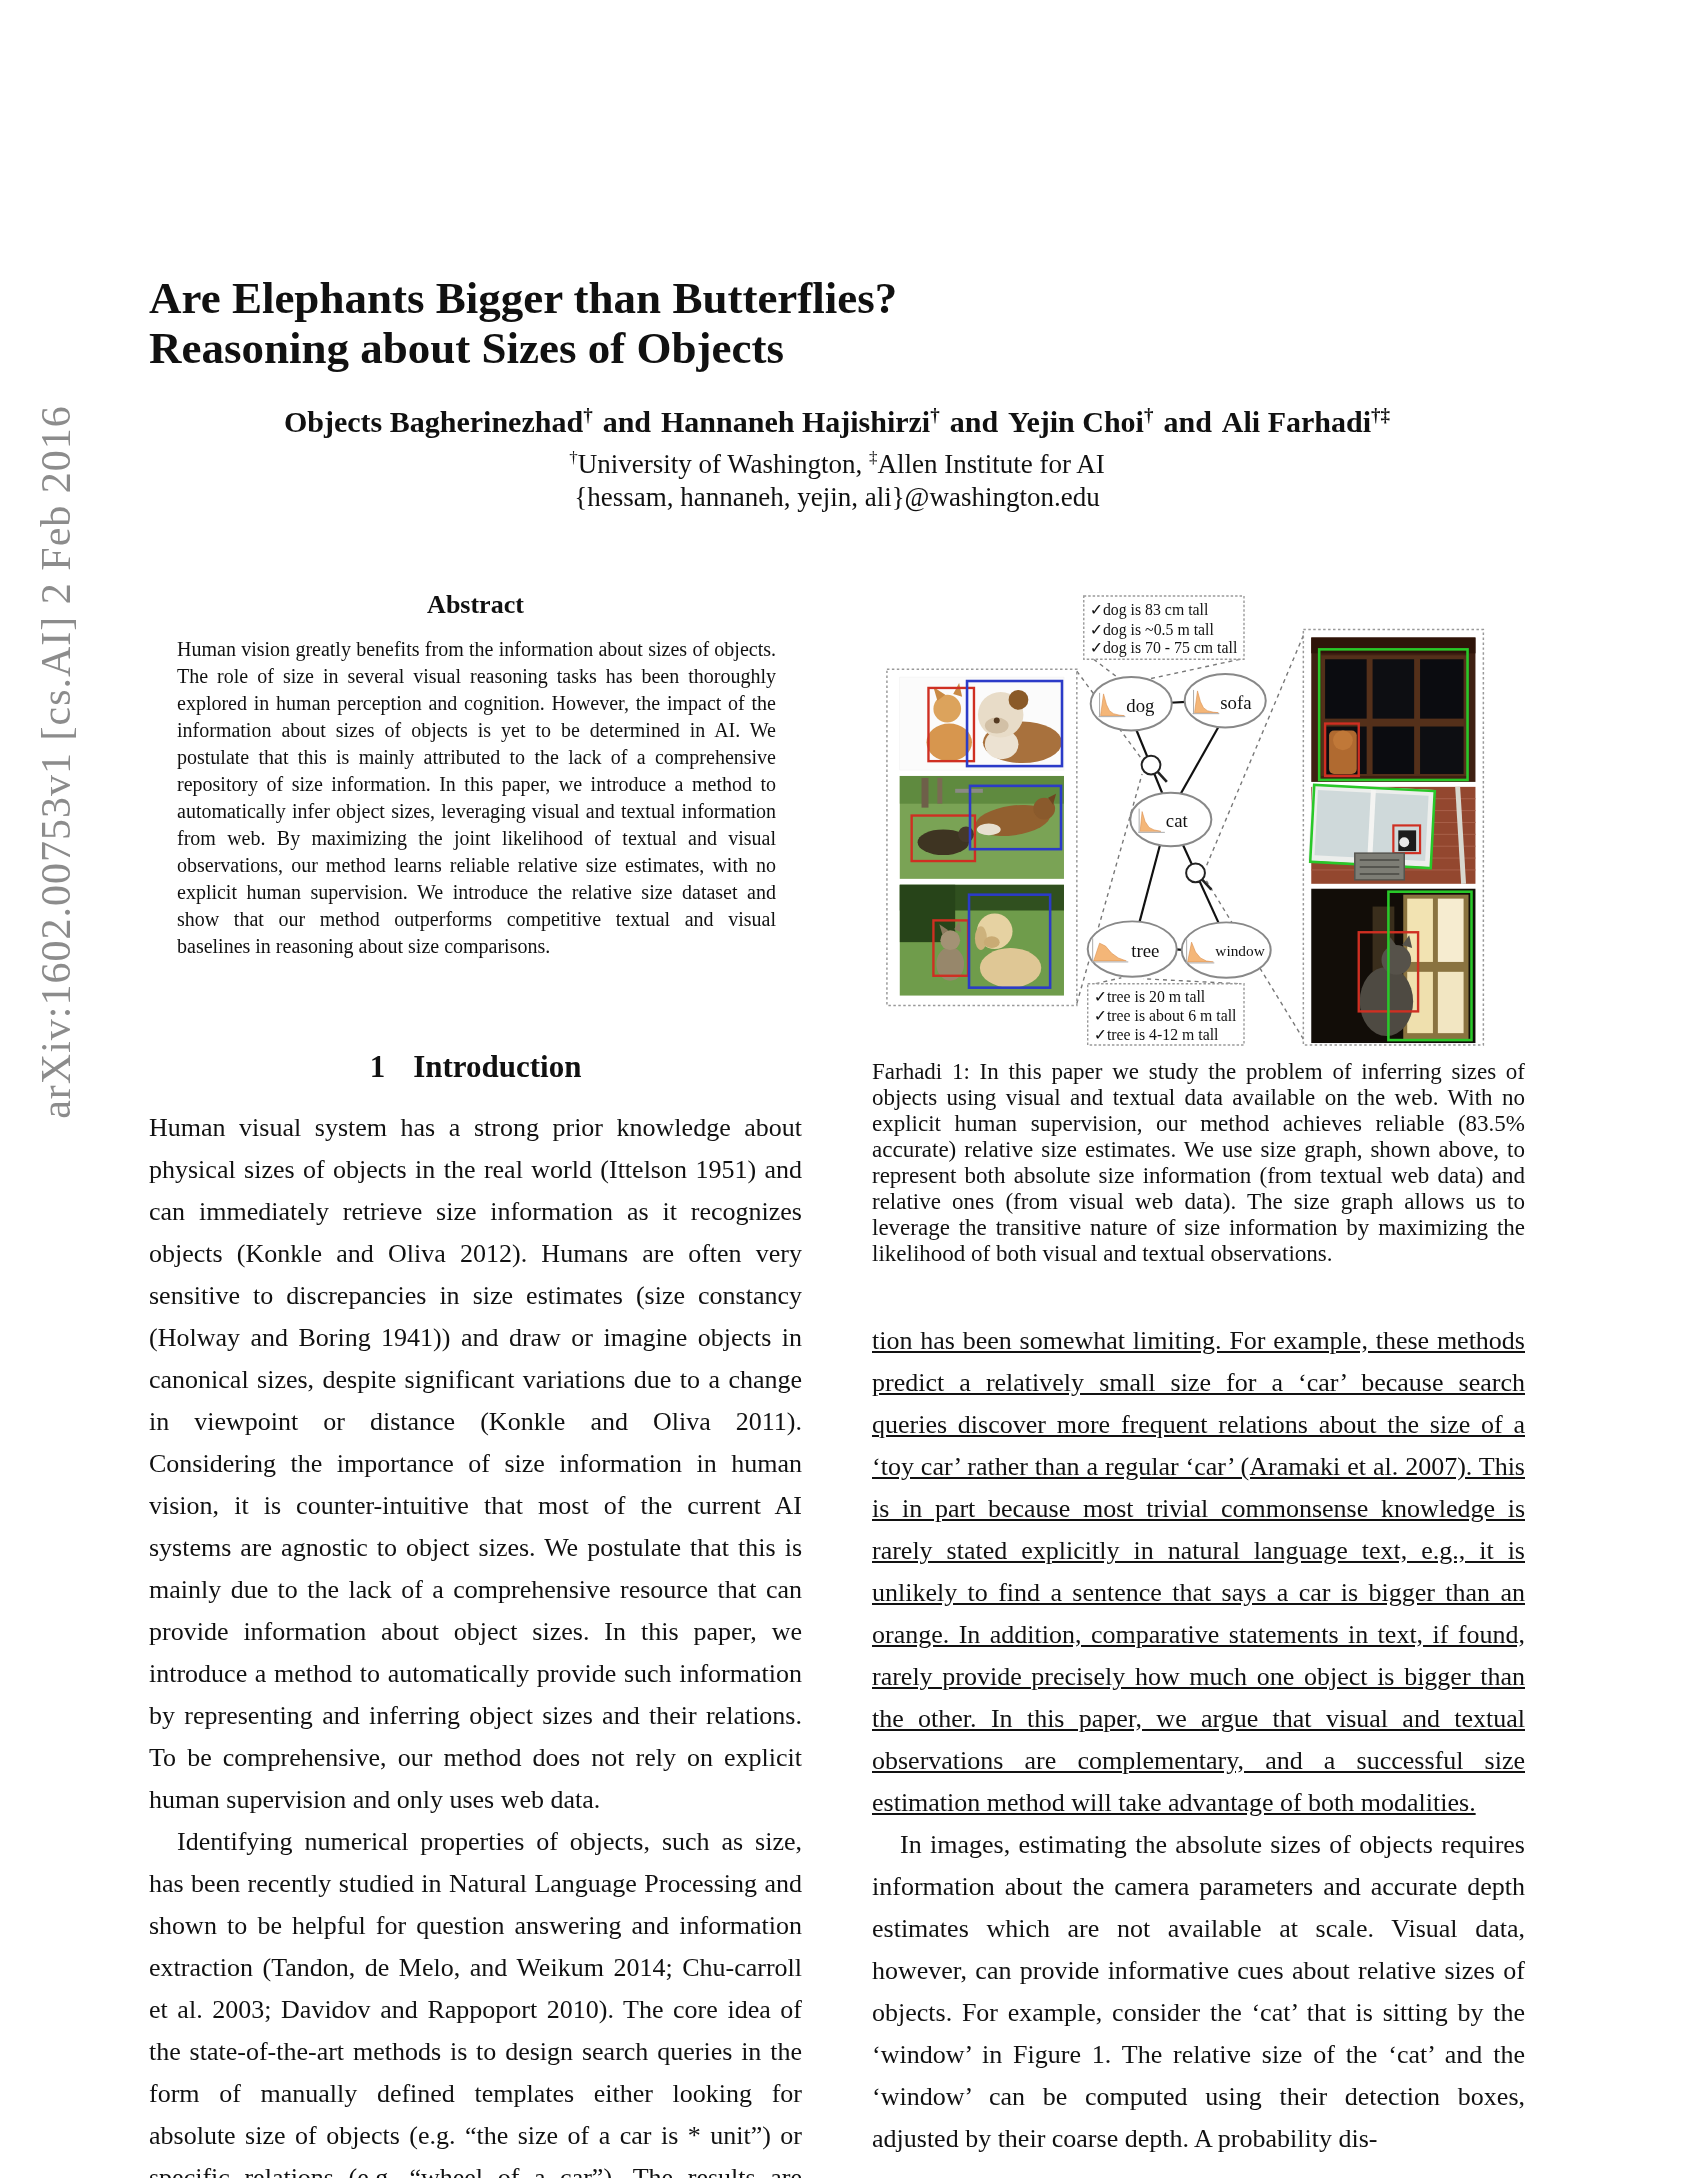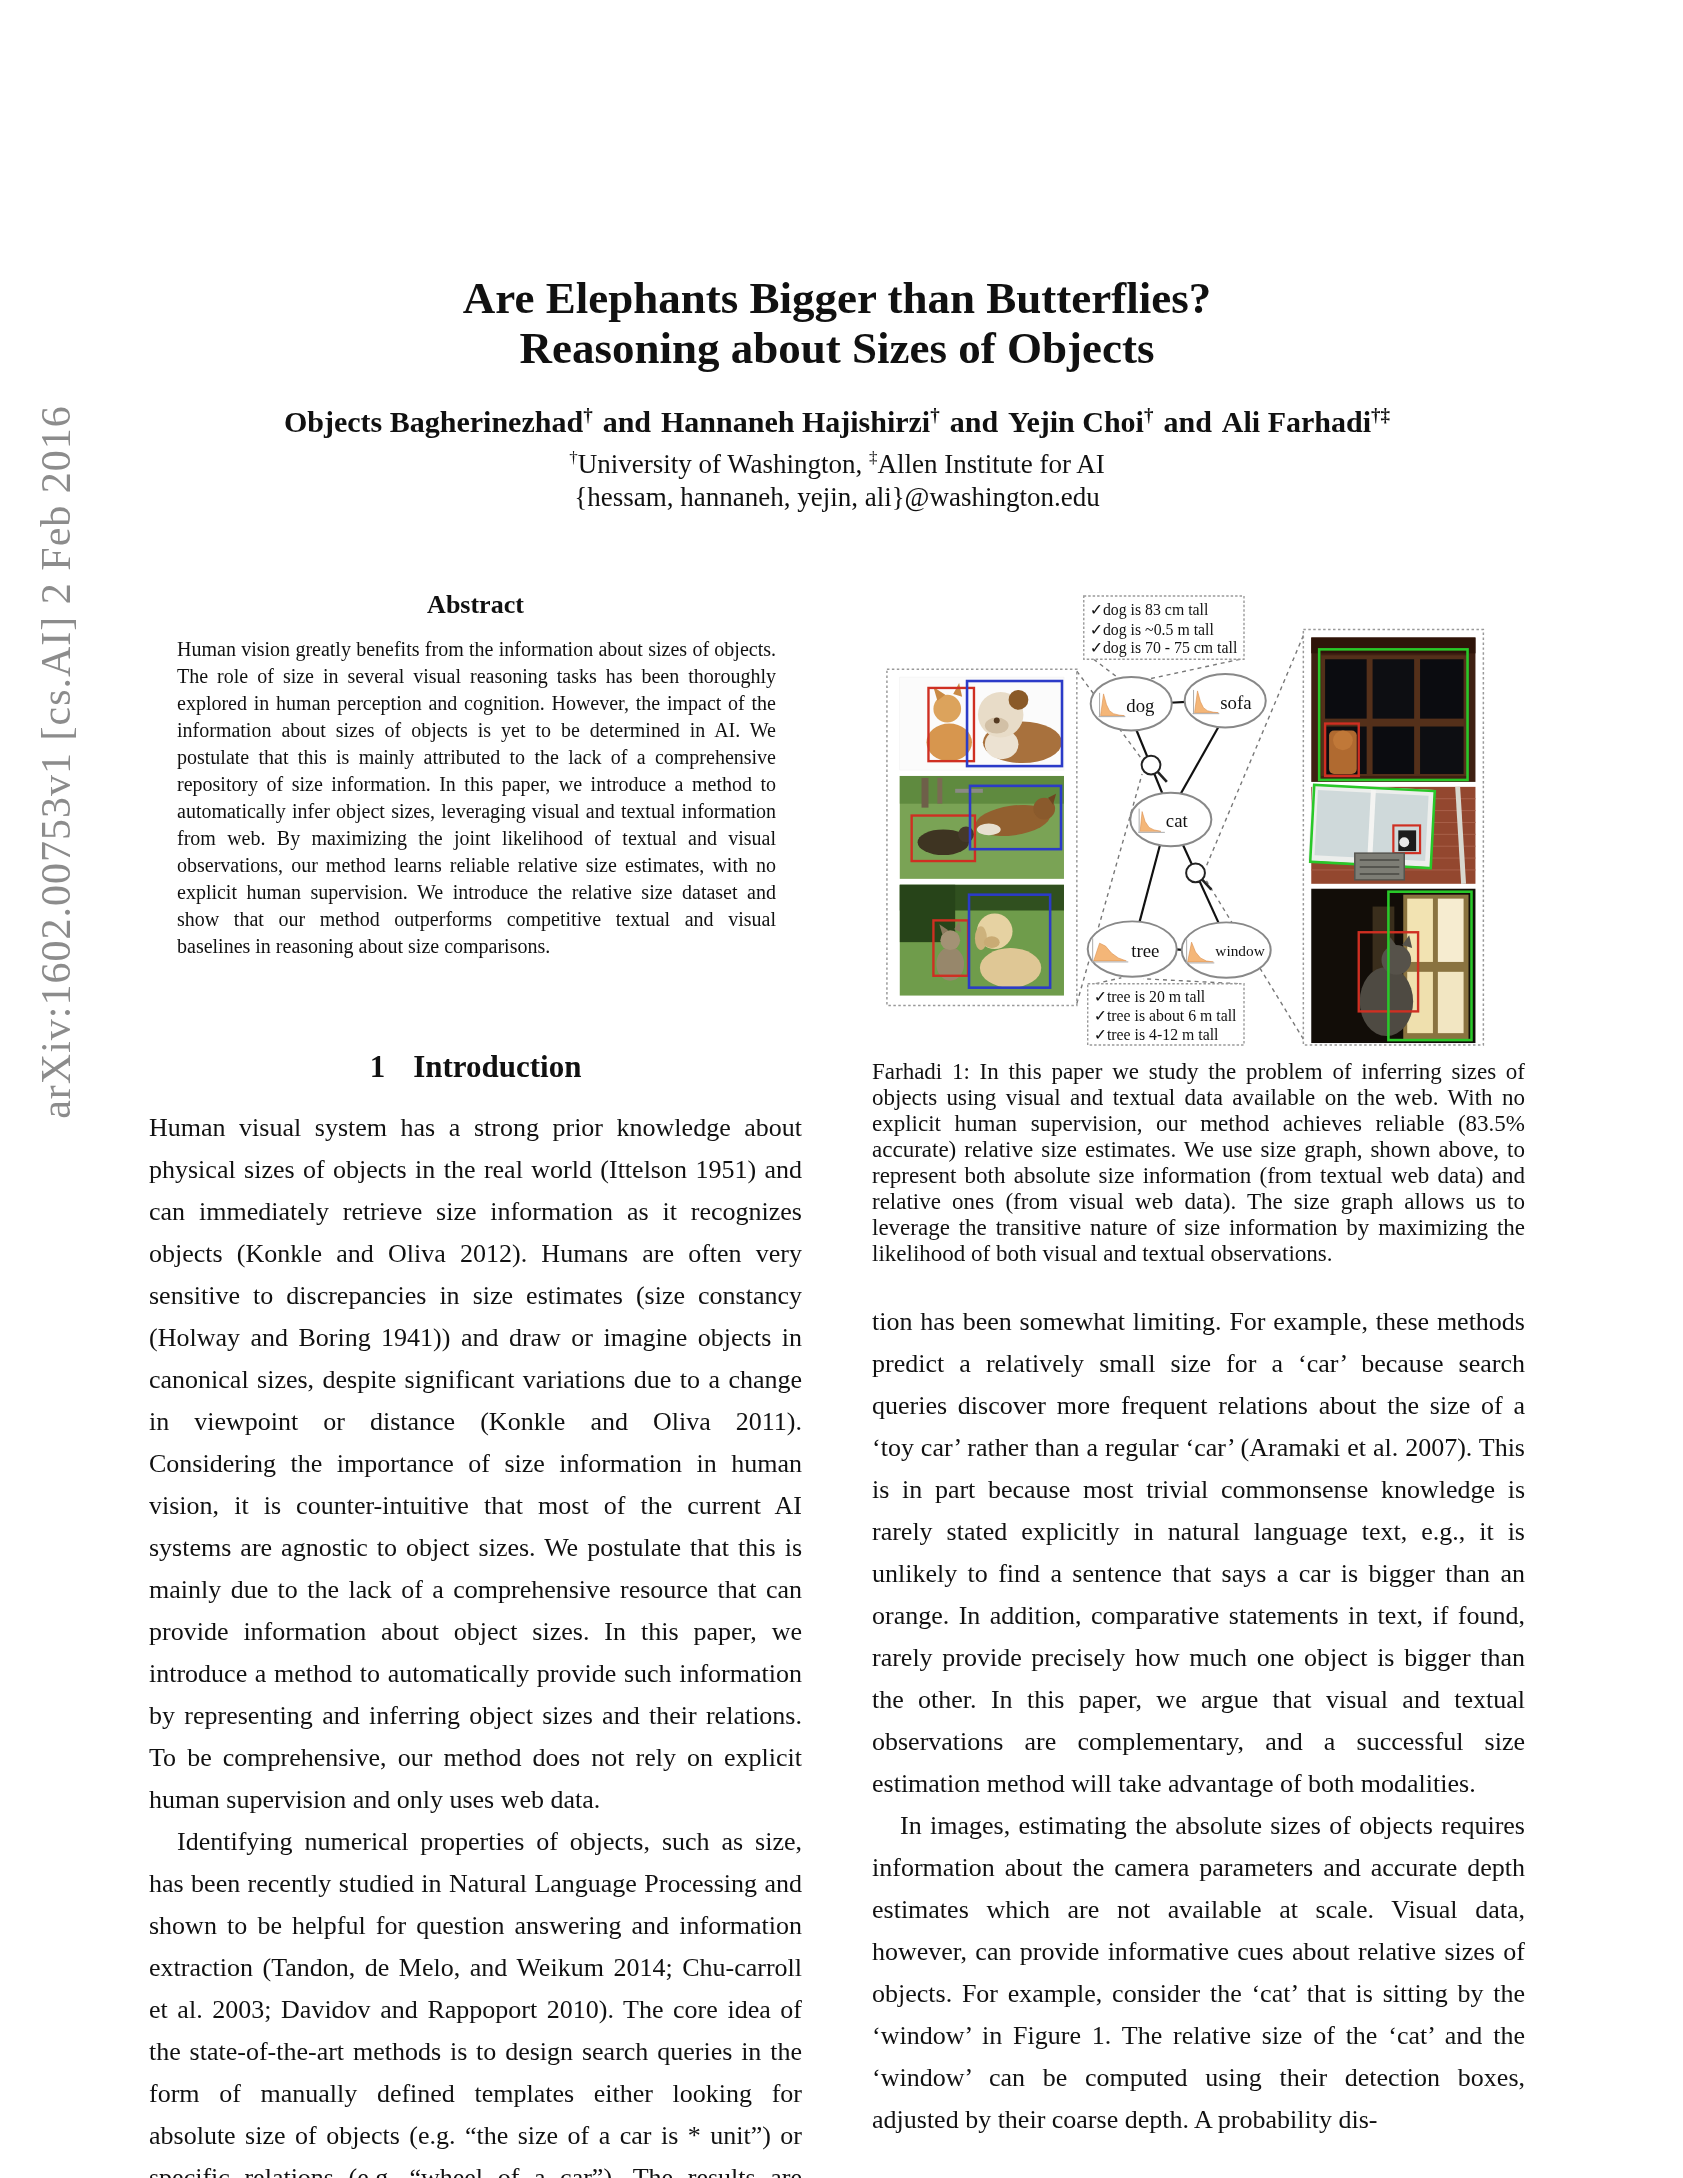--- a/index.html
+++ b/index.html
@@ -11,40 +11,40 @@
     color:#111;
     overflow:hidden;
   }
   .arxiv-stamp{
     position:absolute;top:762px;left:56px;
     transform:translate(-50%,-50%) rotate(-90deg);
     white-space:nowrap;
     font-size:42px;color:#8c8c8c;letter-spacing:1px;
   }
   .content{position:absolute;left:149px;top:0;width:1376px;}
-  .title-block{position:absolute;top:273px;left:0;width:100%;text-align:center;
+  .title-block{position:absolute;top:273px;left:0;width:100%;text-align:left;
     font-weight:bold;font-size:45px;line-height:50px;}
   .head-block{position:absolute;top:396px;left:0;width:100%;text-align:center;}
   .authors{font-size:30px;font-weight:bold;line-height:38px;}
   .authors sup{font-size:19px;}
   .authors .and{font-weight:bold;margin:0 10px;text-align:right;}
   .affiliation{font-size:27px;line-height:34px;}
   .affiliation sup{font-size:17px;}
   .email{font-size:27px;line-height:33px;}
   .col{position:absolute;width:653px;}
   .col-left{left:0;top:590px;}
   .col-right{left:723px;top:592px;}
   .abstract-head{text-align:center;font-weight:bold;font-size:26px;margin:0 0 16px 0;}
   .abstract-text{font-size:20px;line-height:27px;text-align:justify;margin:0 26px 0 28px;}
   .section-head{text-align:center;font-weight:bold;font-size:31px;margin:89px 0 22px 0;}
   .section-head .num{margin-right:28px;}
   .body-p{font-size:26px;line-height:42px;text-align:justify;margin:0;}
   .indent{text-indent:28px;}
   .fig-caption{font-size:23px;line-height:26px;text-align:justify;margin:12px 0 0 0;}
-  .after-fig{margin-top:34px;}
+  .after-fig{margin-top:53px;text-decoration:underline;}
   svg{display:block;}
   .fact{font-size:16px;font-family:"Liberation Serif","DejaVu Serif",serif;fill:#111;}
   .nodelabel{font-size:19px;font-family:"Liberation Serif","DejaVu Serif",serif;fill:#111;}
   .nodelabel-sm{font-size:15.5px;font-family:"Liberation Serif","DejaVu Serif",serif;fill:#111;}
 </style>
 </head>
 <body>
 
 <div class="page">
 

